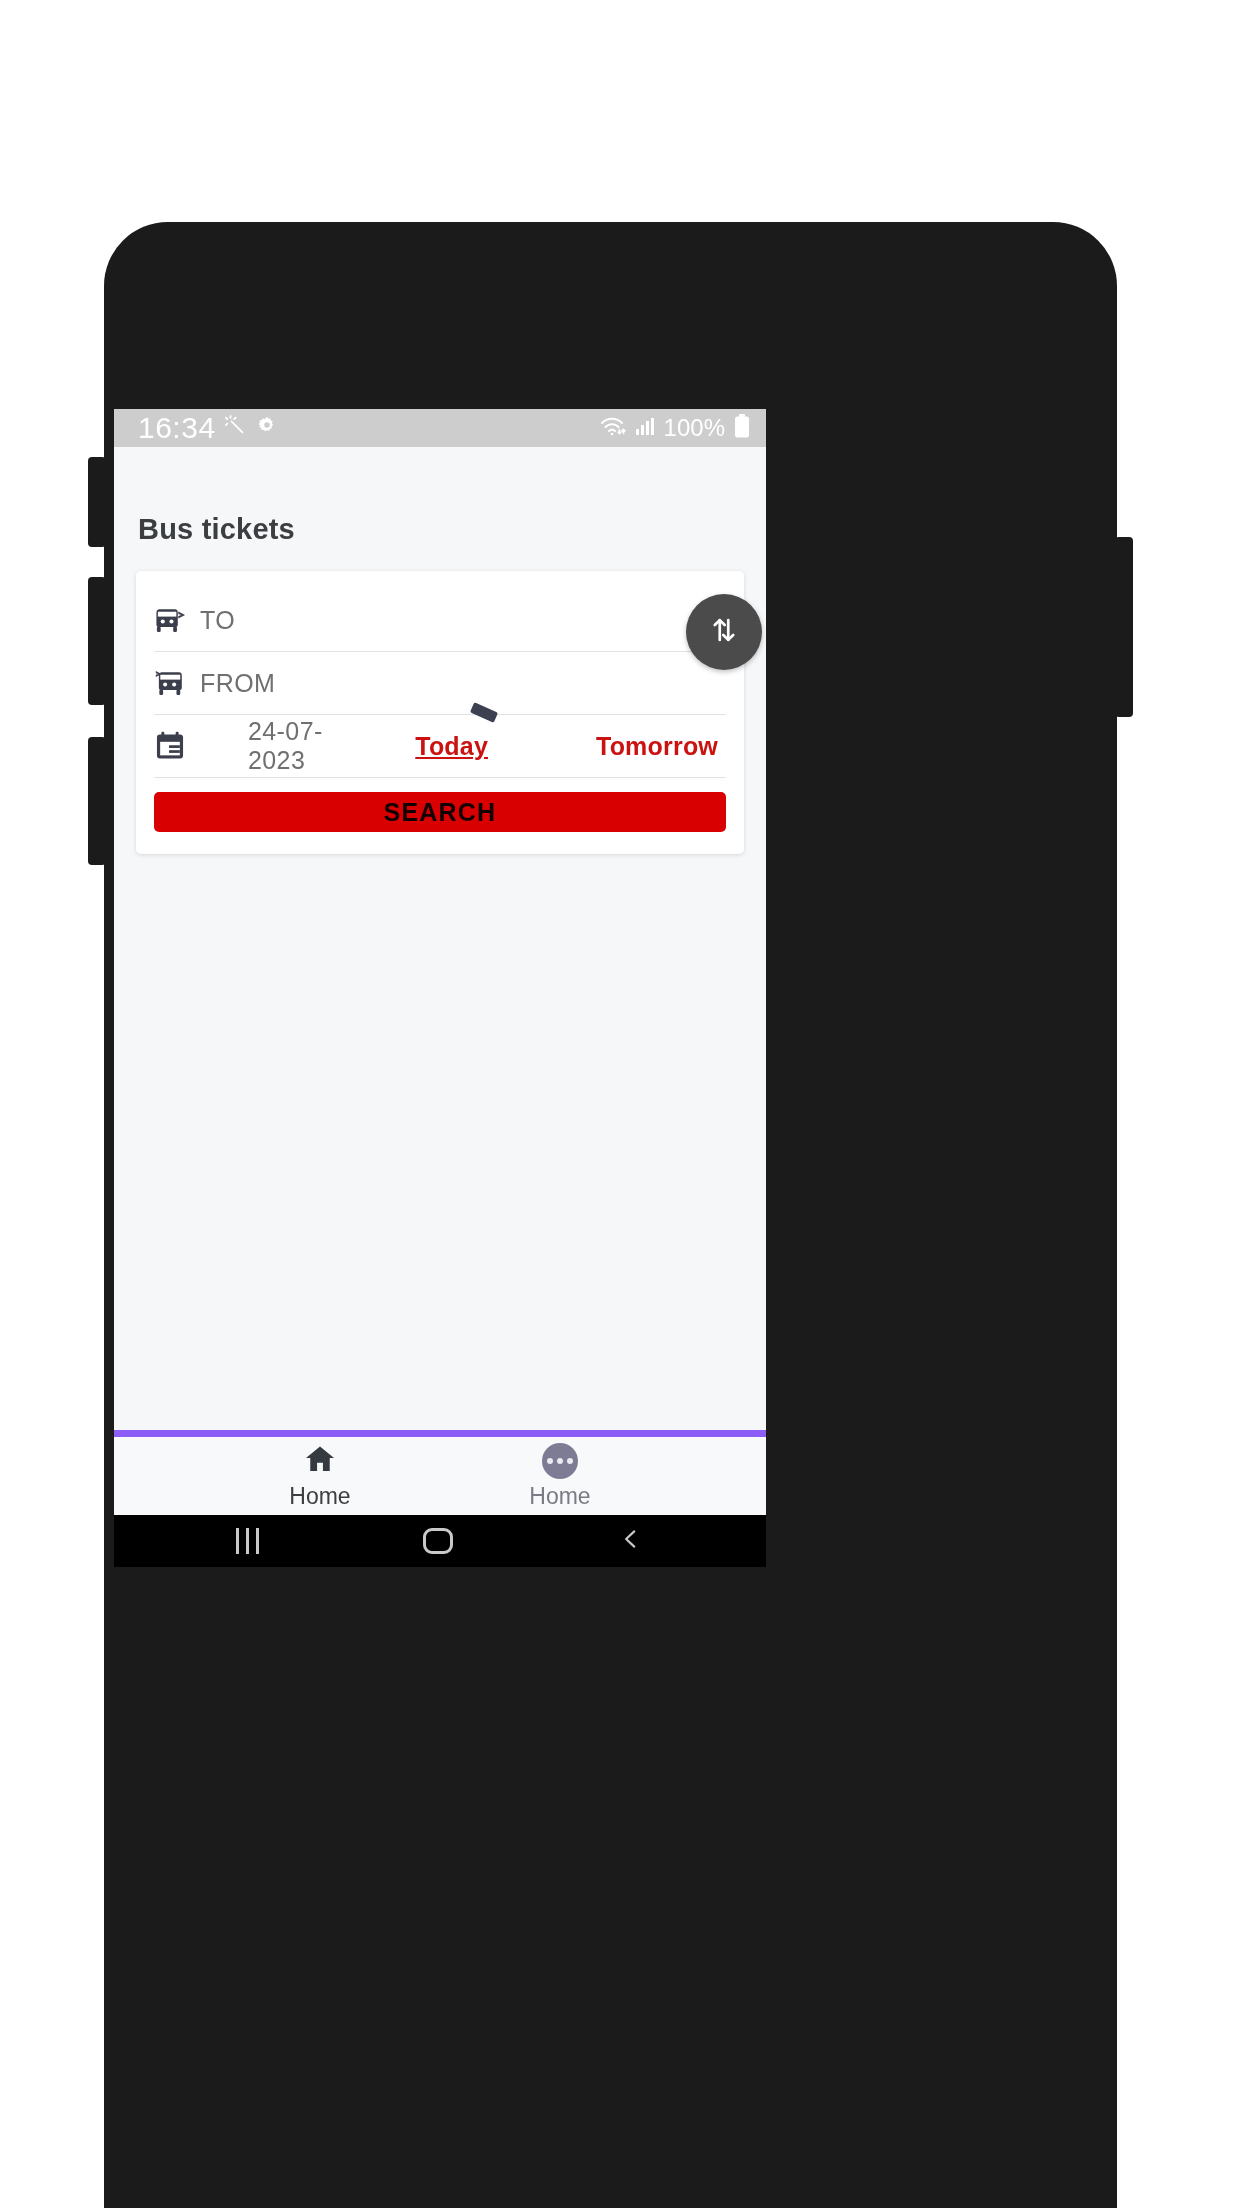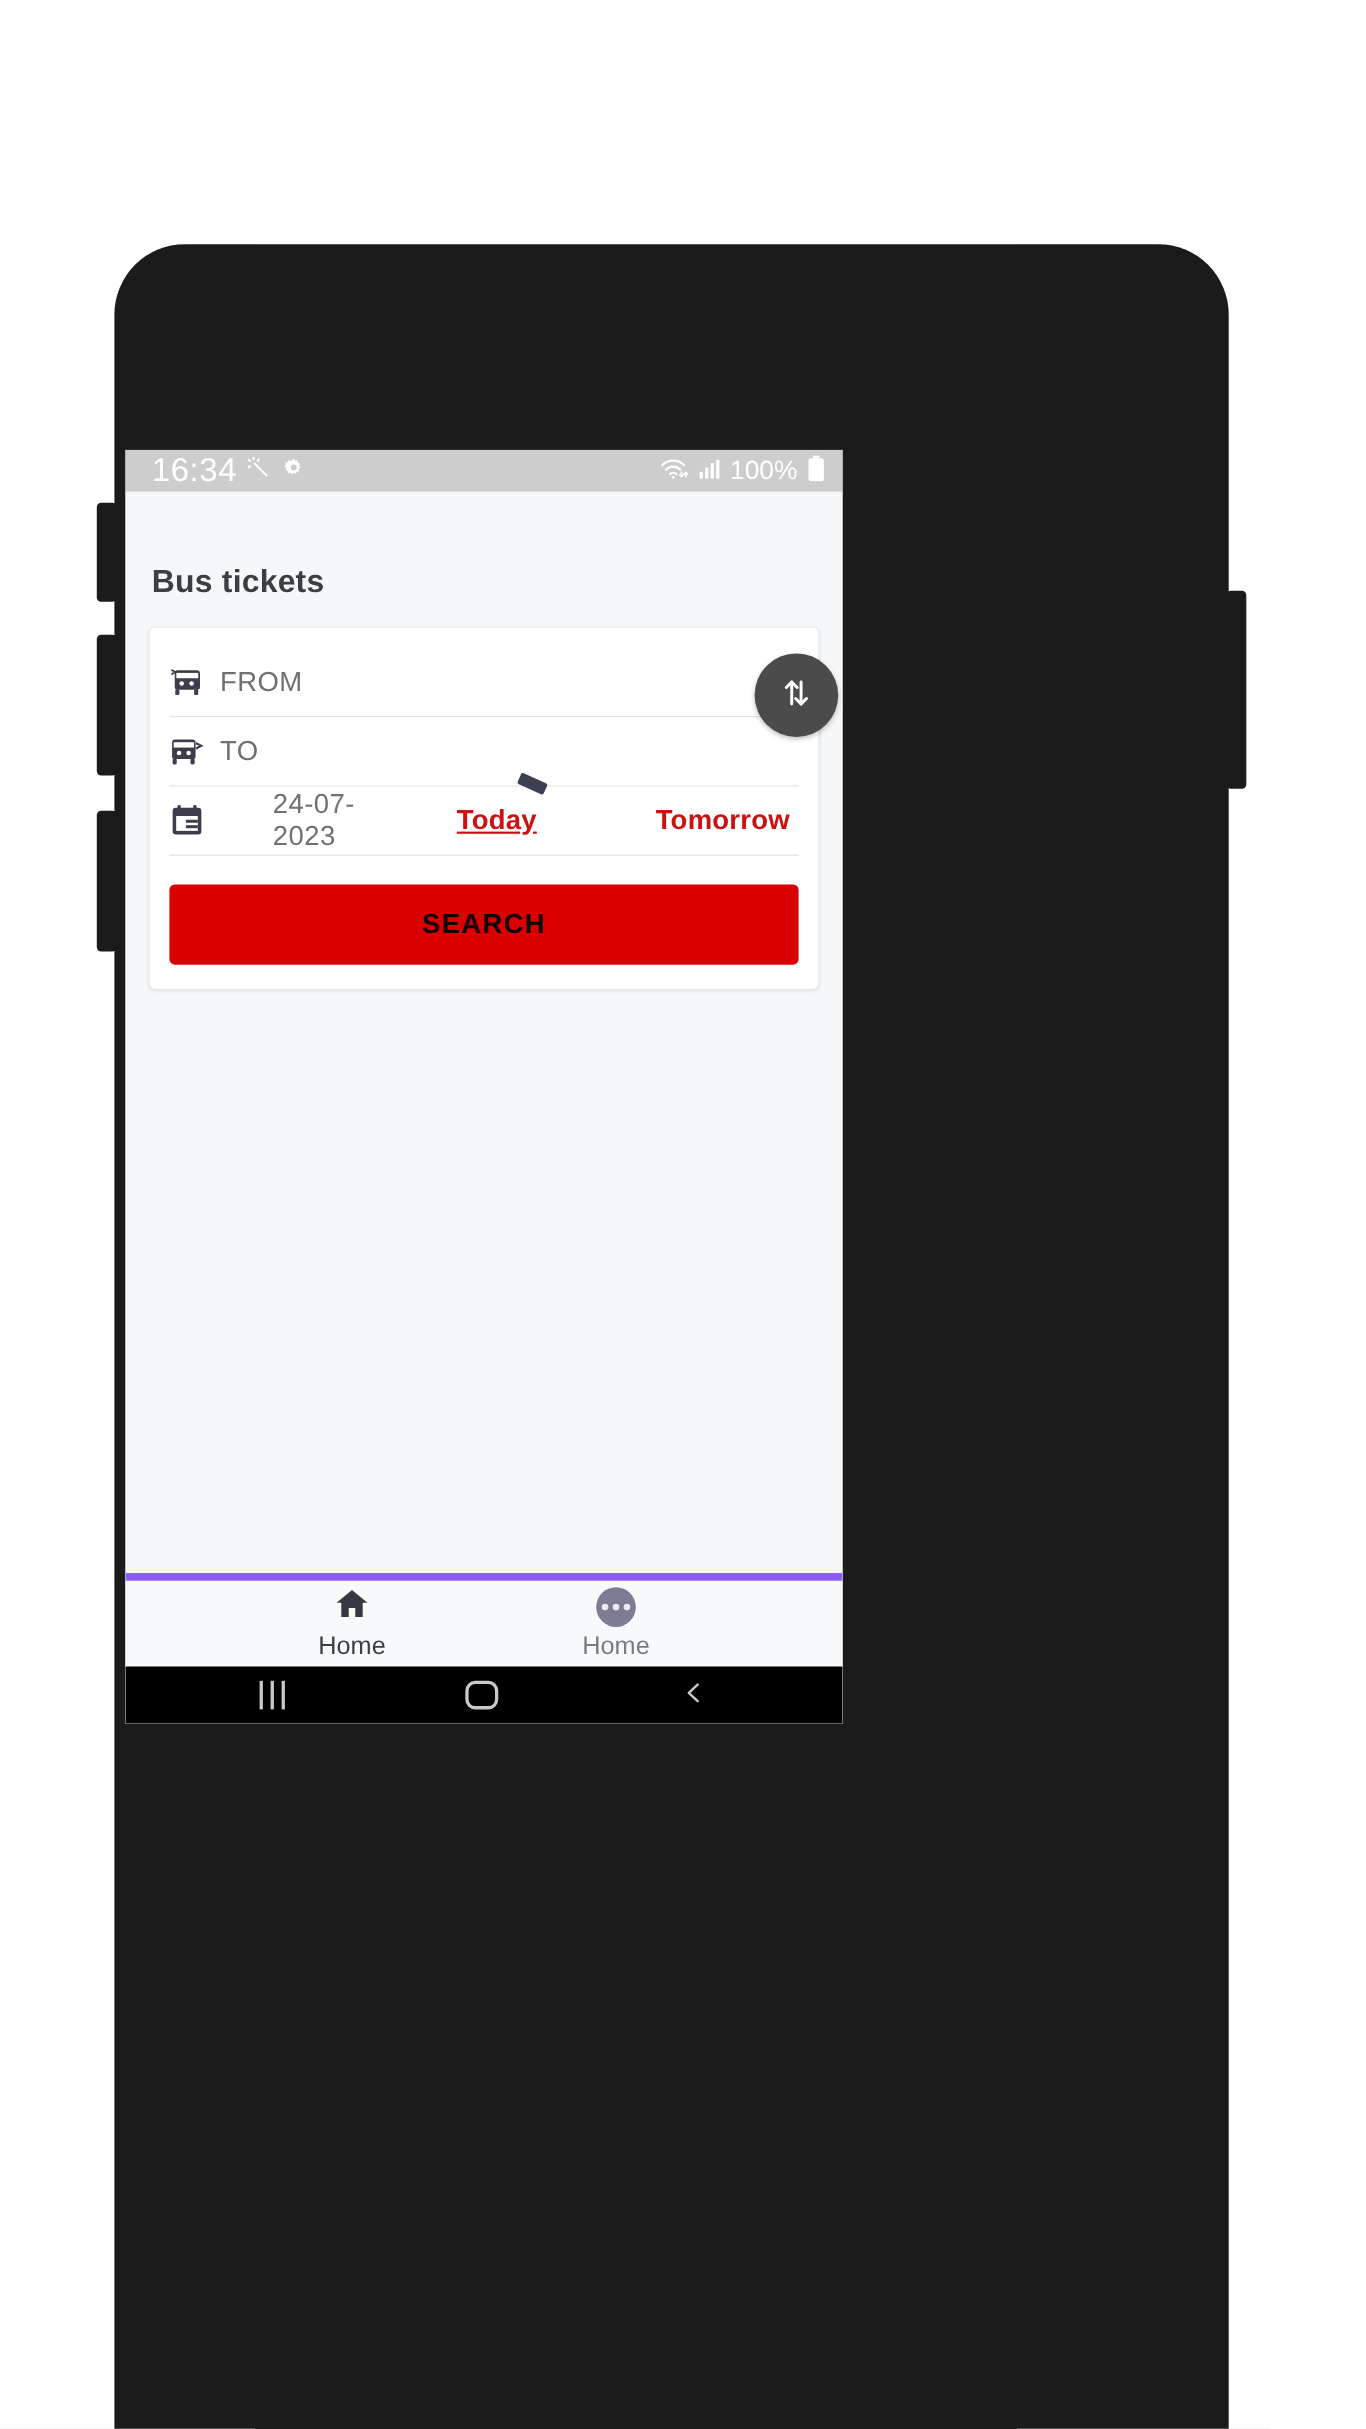--- a/index.html
+++ b/index.html
@@ -155,22 +155,22 @@
     top: 136px;
     width: 26px;
     height: 11px;
     background: #3c4050;
     transform: rotate(24deg);
     border-radius: 2px;
   }
 
   
   #search-button {
-    margin-top: 26px;
-    height: 73px;
+    margin-top: 14px;
+    height: 40px;
     background: #d80000;
     border-radius: 5px;
     display: flex;
     align-items: center;
     justify-content: center;
     border: none;
     width: 100%;
     cursor: pointer;
   }
   #search-button-label {
@@ -293,51 +293,51 @@
           </svg>
         </span>
       </div>
     </div>
 
     <div id="app-body">
 
       <div id="page-title">Bus tickets</div>
 
       <div id="search-card">
+
+        <div class="field-row">
+          <span class="field-icon">
+            <svg width="34" height="34" viewBox="0 0 28 28" fill="#3c3f4b">
+              <path d="M4 5.2 h13.2 a2.4 2.4 0 0 1 2.4 2.4 v10.6 a1.6 1.6 0 0 1 -1.6 1.6 h-14.4 a1.6 1.6 0 0 1 -1.6 -1.6 v-10.6 a2.4 2.4 0 0 1 2 -2.4 z"></path>
+              <rect x="3.2" y="7.2" width="15.2" height="4.0" fill="#ffffff"></rect>
+              <circle cx="7.2" cy="15.2" r="1.7" fill="#ffffff"></circle>
+              <circle cx="14.4" cy="15.2" r="1.7" fill="#ffffff"></circle>
+              <rect x="2.4" y="19.5" width="3.1" height="4.3" rx="1"></rect>
+              <rect x="15.8" y="19.5" width="3.1" height="4.3" rx="1"></rect>
+              <path d="M20.0 7.0 L25.6 9.9 L20.0 12.8 L20.0 10.7 L22.6 9.9 L20.0 9.1 Z"></path>
+            </svg>
+          </span>
+          <span class="field-text">TO</span>
+        </div>
 
         <div class="field-row">
           <span class="field-icon">
             <svg width="34" height="34" viewBox="0 0 28 28" fill="#3c3f4b">
               <path d="M1.5 4.2 L6.2 6.6 L1.5 9.0 L1.5 7.3 L3.6 6.6 L1.5 5.9 Z"></path>
               <path d="M6 5.2 h14.5 a2.4 2.4 0 0 1 2.4 2.4 v10.6 a1.6 1.6 0 0 1 -1.6 1.6 h-15.7 a1.6 1.6 0 0 1 -1.6 -1.6 v-10.6 a2.4 2.4 0 0 1 2 -2.4 z"></path>
               <rect x="5.2" y="7.2" width="16.4" height="4.0" fill="#ffffff"></rect>
               <circle cx="9.2" cy="15.2" r="1.7" fill="#ffffff"></circle>
               <circle cx="16.6" cy="15.2" r="1.7" fill="#ffffff"></circle>
               <rect x="4.4" y="19.5" width="3.1" height="4.3" rx="1"></rect>
               <rect x="18.5" y="19.5" width="3.1" height="4.3" rx="1"></rect>
             </svg>
           </span>
           <span class="field-text">FROM</span>
         </div>
 
-        <div class="field-row">
-          <span class="field-icon">
-            <svg width="34" height="34" viewBox="0 0 28 28" fill="#3c3f4b">
-              <path d="M4 5.2 h13.2 a2.4 2.4 0 0 1 2.4 2.4 v10.6 a1.6 1.6 0 0 1 -1.6 1.6 h-14.4 a1.6 1.6 0 0 1 -1.6 -1.6 v-10.6 a2.4 2.4 0 0 1 2 -2.4 z"></path>
-              <rect x="3.2" y="7.2" width="15.2" height="4.0" fill="#ffffff"></rect>
-              <circle cx="7.2" cy="15.2" r="1.7" fill="#ffffff"></circle>
-              <circle cx="14.4" cy="15.2" r="1.7" fill="#ffffff"></circle>
-              <rect x="2.4" y="19.5" width="3.1" height="4.3" rx="1"></rect>
-              <rect x="15.8" y="19.5" width="3.1" height="4.3" rx="1"></rect>
-              <path d="M20.0 7.0 L25.6 9.9 L20.0 12.8 L20.0 10.7 L22.6 9.9 L20.0 9.1 Z"></path>
-            </svg>
-          </span>
-          <span class="field-text">TO</span>
-        </div>
-
         <div class="field-row" id="date-row">
           <span class="field-icon">
             <svg width="32" height="32" viewBox="0 0 26 26" fill="#3c3f4b">
               <rect x="6" y="1.5" width="2.4" height="4" rx="1"></rect>
               <rect x="17.6" y="1.5" width="2.4" height="4" rx="1"></rect>
               <rect x="2.4" y="3.6" width="21.2" height="19.6" rx="2.4"></rect>
               <rect x="5" y="9.6" width="16" height="11" fill="#ffffff"></rect>
               <rect x="12.2" y="12.4" width="8.8" height="2.2" fill="#3c3f4b"></rect>
               <rect x="12.2" y="16.4" width="8.8" height="2.2" fill="#3c3f4b"></rect>
             </svg>

